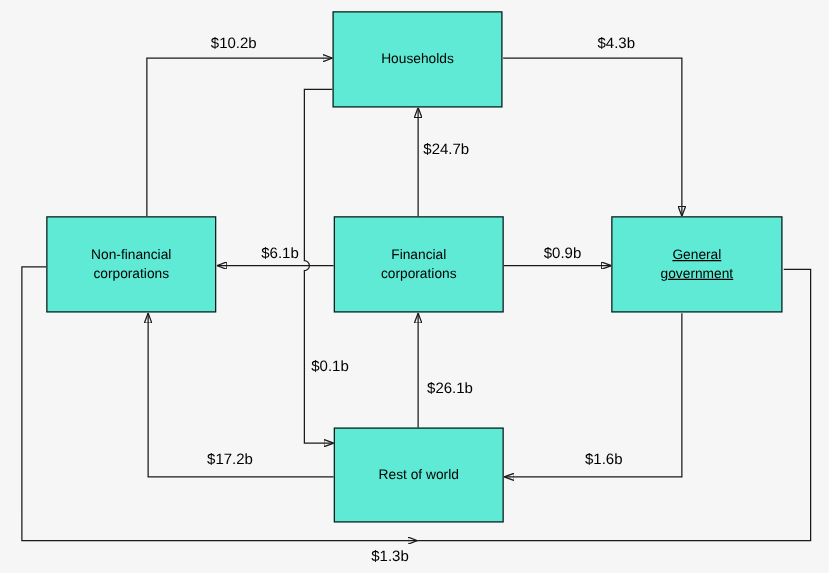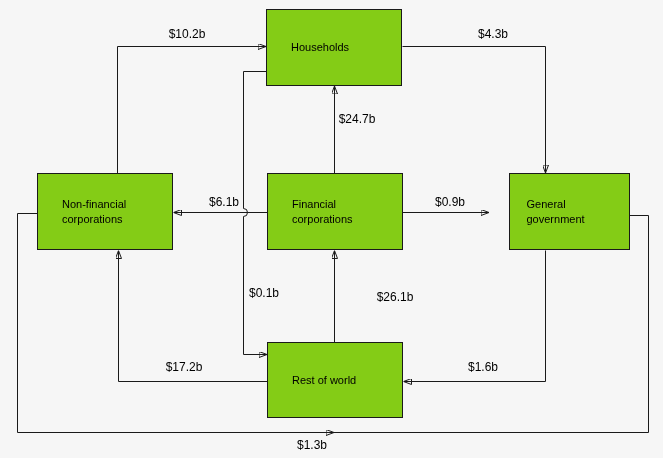--- a/index.html
+++ b/index.html
@@ -10,25 +10,26 @@
   #diagram {
     position: relative;
     width: 663px;
     height: 458px;
     background: #f6f6f6;
     overflow: hidden;
   }
   .node {
     position: absolute;
     box-sizing: border-box;
-    background: #84cc16;
+    background: #5eead4;
     border: 1px solid #1a1a1a;
     display: flex;
     align-items: center;
     justify-content: center;
+    text-align: center;
     font-size: 11px;
     line-height: 1.35;
     color: #000000;
   }
   .node span {
     display: inline-block;
     width: 86px;
   }
   .flow-label {
     position: absolute;
@@ -87,32 +88,32 @@
   </div>
 
   <div class="node" style="left:37px; top:173px; width:136px; height:77px;">
     <span>Non-financial corporations</span>
   </div>
 
   <div class="node" style="left:267px; top:173px; width:136px; height:77px;">
     <span>Financial corporations</span>
   </div>
 
-  <div class="node" style="left:509px; top:173px; width:121px; height:77px;">
+  <div class="node" style="left:489px; top:173px; width:137px; height:77px;text-decoration:underline;">
     <span>General government</span>
   </div>
 
   <div class="node" style="left:267px; top:342px; width:136px; height:76px;">
     <span>Rest of world</span>
   </div>
 
   <div class="flow-label" style="left:187px; top:34px;">$10.2b</div>
   <div class="flow-label" style="left:481px; top:34px;margin-left:12px;">$4.3b</div>
   <div class="flow-label" style="left:357px; top:119px;">$24.7b</div>
   <div class="flow-label" style="left:224px; top:202px;">$6.1b</div>
   <div class="flow-label" style="left:450px; top:202px;">$0.9b</div>
   <div class="flow-label" style="left:264px; top:293px;">$0.1b</div>
-  <div class="flow-label" style="left:360px; top:297px;margin-left:35px;">$26.1b</div>
+  <div class="flow-label" style="left:360px; top:310px;">$26.1b</div>
   <div class="flow-label" style="left:184px; top:367px;">$17.2b</div>
   <div class="flow-label" style="left:483px; top:367px;">$1.6b</div>
   <div class="flow-label" style="left:312px; top:445px;">$1.3b</div>
 
 </div>
 
 </body></html>

